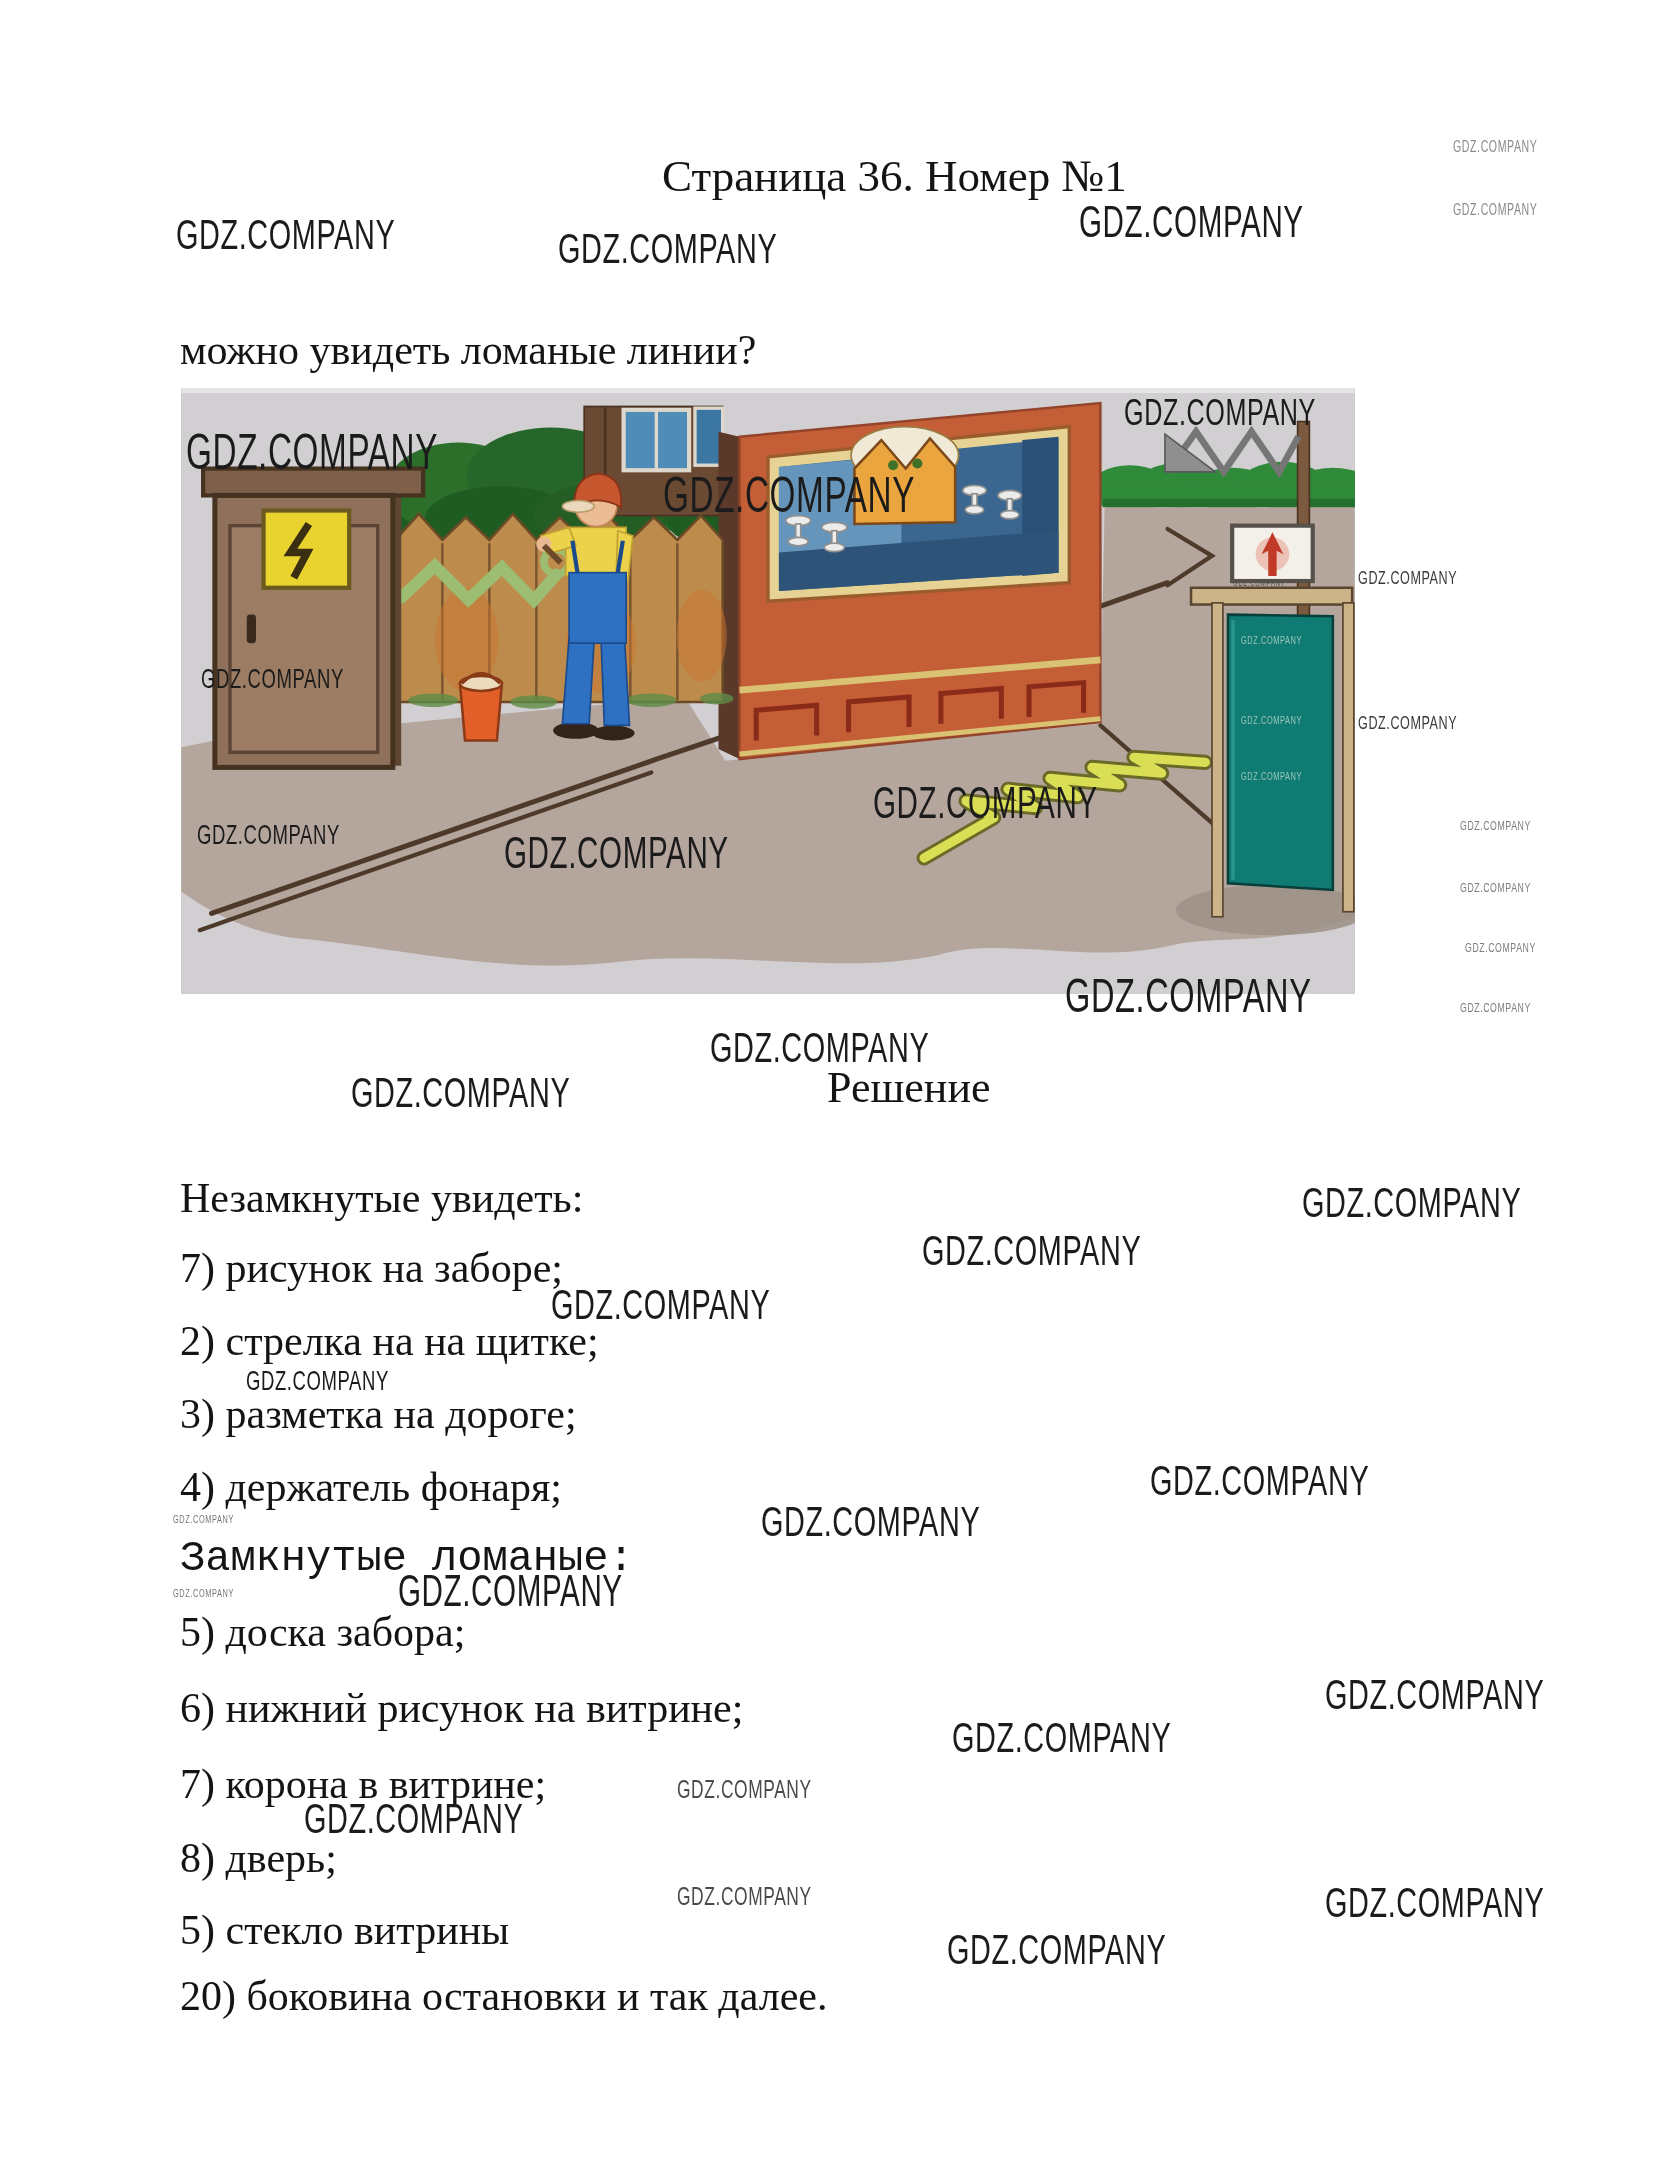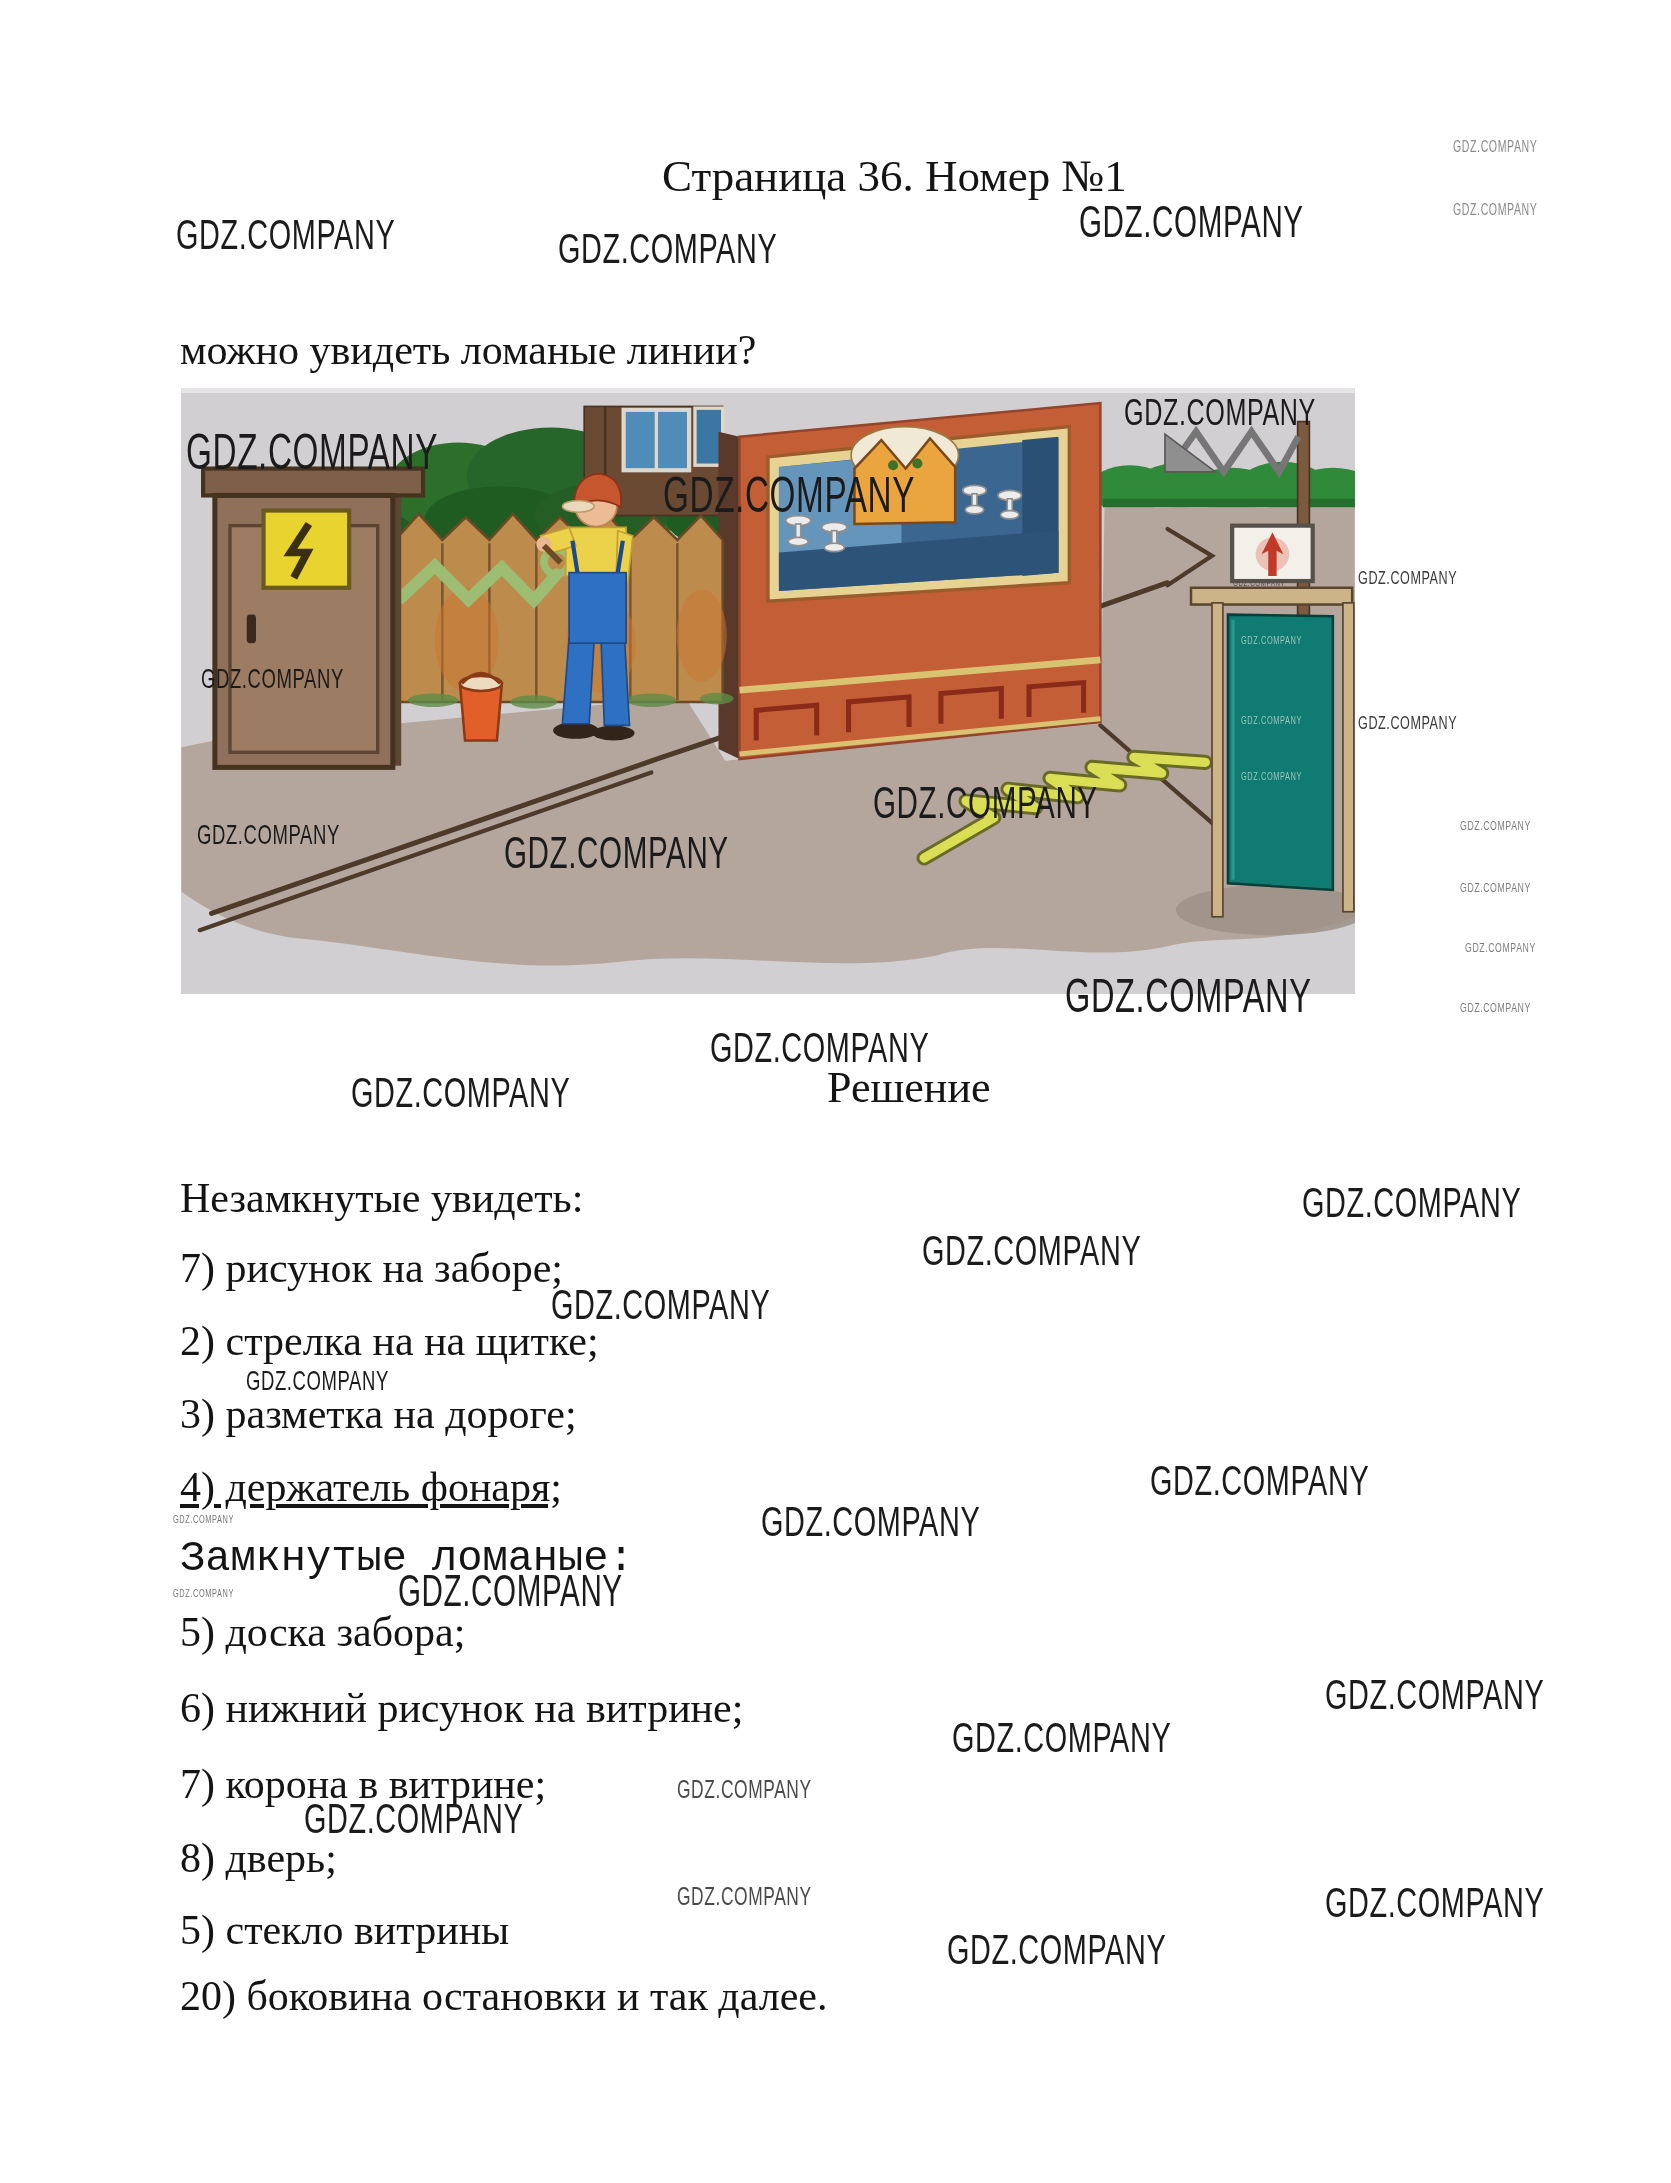--- a/index.html
+++ b/index.html
@@ -191,21 +191,21 @@
     </svg>
   </div>
 
   <div class="txt heading" style="left:827px;top:1063px;">Решение</div>
 
   <div>
       <div class="sol-line" style="top: 1174px;">Незамкнутые увидеть:</div>
       <div class="sol-line" style="top: 1244px;">7) рисунок на заборе;</div>
       <div class="sol-line" style="top: 1317px;">2) стрелка на на щитке;</div>
       <div class="sol-line" style="top: 1390px;">3) разметка на дороге;</div>
-      <div class="sol-line" style="top: 1463px; text-decoration: underline;">4) держатель фонаря;</div>
+      <div class="sol-line" style="top: 1463px;">4) держатель фонаря;</div>
       <div class="sol-line" style="top: 1535px; font-family: Liberation Mono, monospace;">Замкнутые ломаные:</div>
       <div class="sol-line" style="top: 1608px;">5) доска забора;</div>
       <div class="sol-line" style="top: 1684px;">6) нижний рисунок на витрине;</div>
       <div class="sol-line" style="top: 1760px;">7) корона в витрине;</div>
       <div class="sol-line" style="top: 1834px;">8) дверь;</div>
       <div class="sol-line" style="top: 1906px;">5) стекло витрины</div>
       <div class="sol-line" style="top: 1972px;">20) боковина остановки и так далее.</div>
     </div>
 
   <div>

